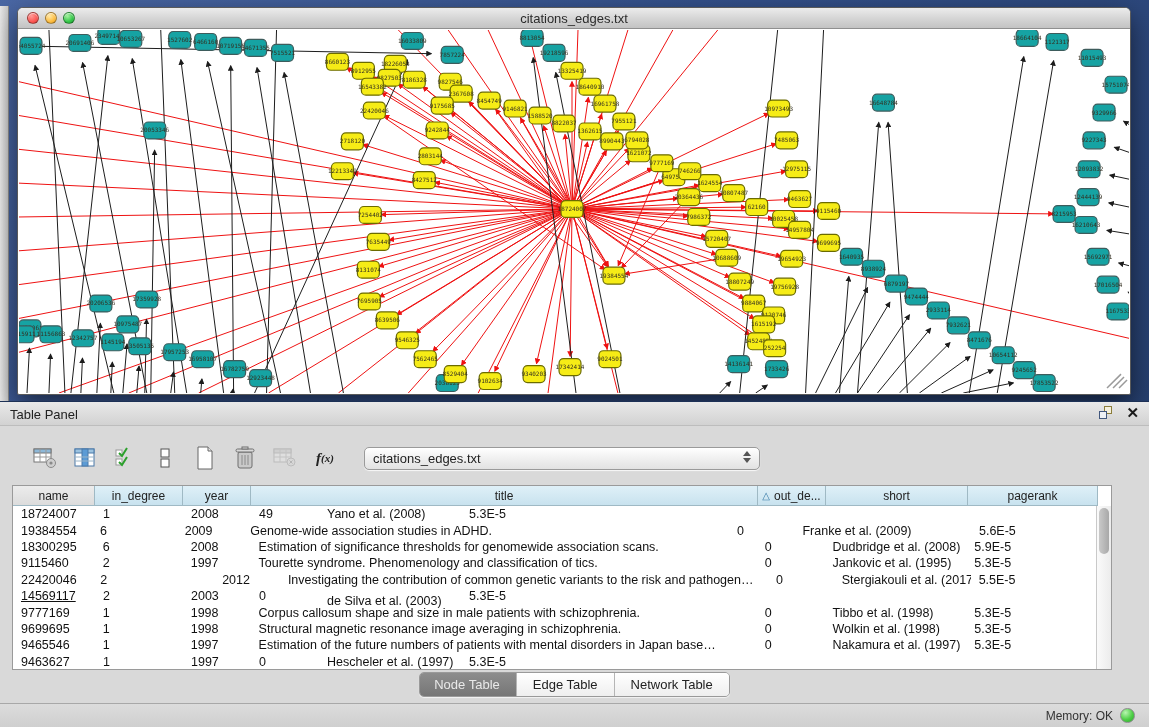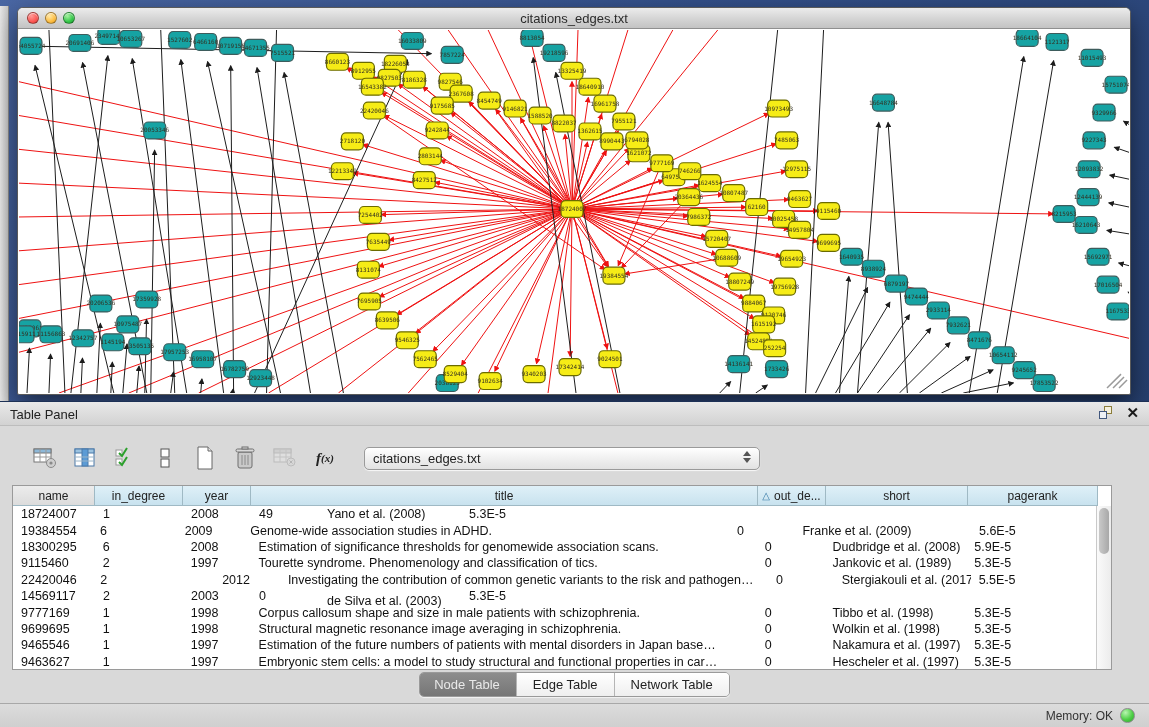--- a/index.html
+++ b/index.html
@@ -664,34 +664,34 @@
           <div class="td" style="width: 68px;">0</div>
           <div class="td" style="width: 142px;">Dudbridge et al. (2008)</div>
           <div class="td" style="width: 130px;">5.9E-5</div>
         </div>
         <div class="tr">
           <div class="td" style="width: 82px;">9115460</div>
           <div class="td" style="width: 88px;">2</div>
           <div class="td" style="width: 68px;">1997</div>
           <div class="td" style="width: 507px;">Tourette syndrome. Phenomenology and classification of tics.</div>
           <div class="td" style="width: 68px;">0</div>
-          <div class="td" style="width: 142px;">Jankovic et al. (1989)</div>
+          <div class="td" style="width: 142px;">Jankovic et al. (1995)</div>
           <div class="td" style="width: 130px;">5.3E-5</div>
         </div>
         <div class="tr">
           <div class="td" style="width: 82px;">22420046</div>
           <div class="td" style="width: 88px;">2</div>
           <div class="td" style="width: 68px; margin-left: 37px;">2012</div>
           <div class="td" style="width: 507px;">Investigating the contribution of common genetic variants to the risk and pathogen…</div>
           <div class="td" style="width: 68px;">0</div>
           <div class="td" style="width: 142px;">Stergiakouli et al. (2017)</div>
           <div class="td" style="width: 130px;">5.5E-5</div>
         </div>
         <div class="tr">
-          <div class="td" style="width: 82px;">14569117</div>
+          <div class="td" style="width: 82px; text-decoration: underline;">14569117</div>
           <div class="td" style="width: 88px;">2</div>
           <div class="td" style="width: 68px;">2003</div>
           <div class="td" style="width: 68px;">0</div>
           <div class="td" style="width: 142px; margin-top: 10px;">de Silva et al. (2003)</div>
           <div class="td" style="width: 130px;">5.3E-5</div>
         </div>
         <div class="tr">
           <div class="td" style="width: 82px;">9777169</div>
           <div class="td" style="width: 88px;">1</div>
           <div class="td" style="width: 68px;">1998</div>
@@ -715,21 +715,20 @@
           <div class="td" style="width: 68px;">1997</div>
           <div class="td" style="width: 507px;">Estimation of the future numbers of patients with mental disorders in Japan base…</div>
           <div class="td" style="width: 68px;">0</div>
           <div class="td" style="width: 142px;">Nakamura et al. (1997)</div>
           <div class="td" style="width: 130px;">5.3E-5</div>
         </div>
         <div class="tr">
           <div class="td" style="width: 82px;">9463627</div>
           <div class="td" style="width: 88px;">1</div>
           <div class="td" style="width: 68px;">1997</div>
-          <div class="td" style="width: 507px;">Embryonic stem cells: a model to study structural and functional properties in car…</div>
           <div class="td" style="width: 68px;">0</div>
           <div class="td" style="width: 142px;">Hescheler et al. (1997)</div>
           <div class="td" style="width: 130px;">5.3E-5</div>
         </div>
       </div>
     <div class="vscroll">
       <div class="vthumb"></div>
     </div>
   </div>
 

